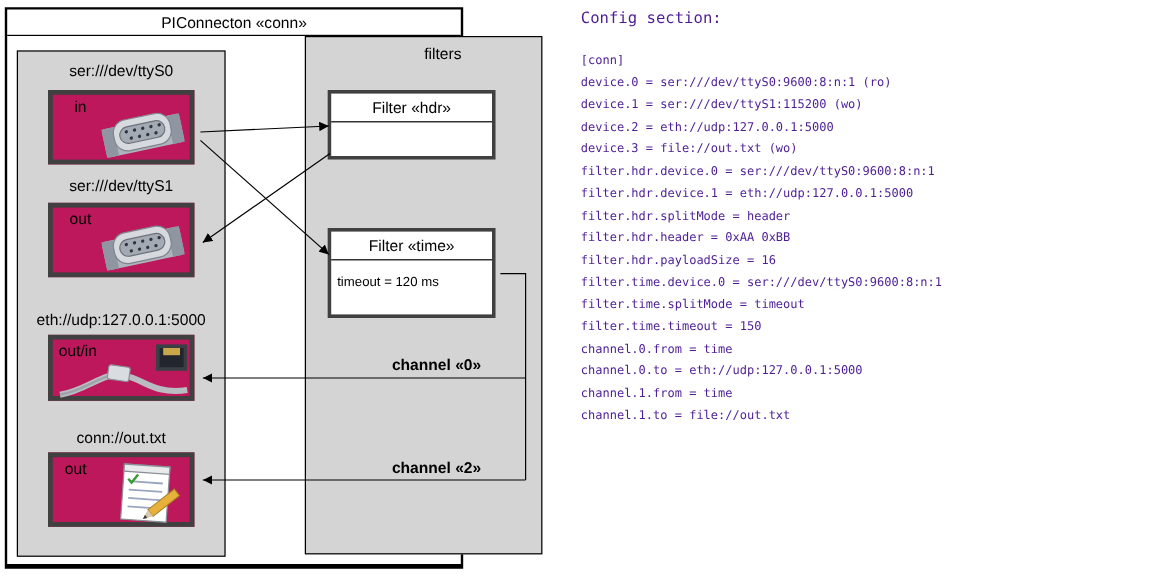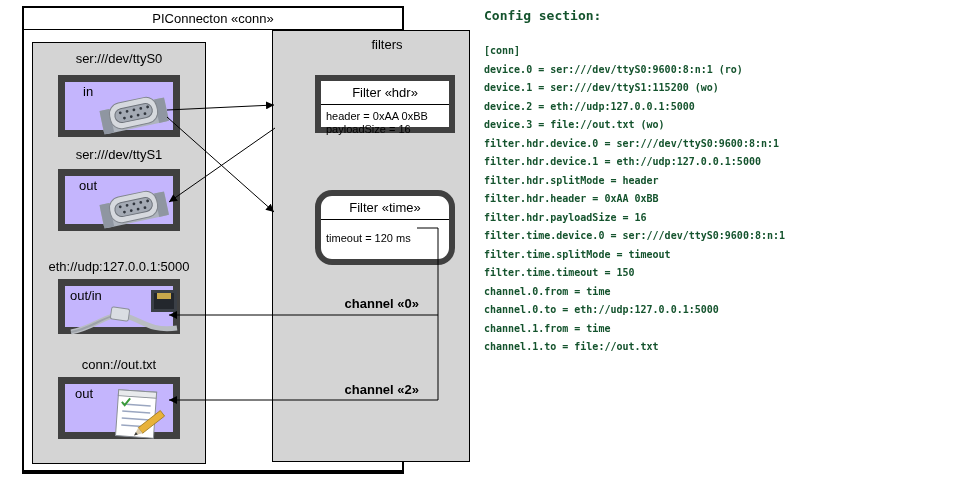--- a/index.html
+++ b/index.html
@@ -6,72 +6,72 @@
   html,body { background:#ffffff; }
   body {
     width:964px; height:484px;
     font-family:"Liberation Sans", sans-serif;
     color:#000;
   }
   .stage { position:relative; width:964px; height:484px; background:#fff; overflow:hidden; }
 
   
   .outer-box {
-    position:absolute; left:22px; top:6px; width:382px; height:468px;
+    position:absolute; left:4px; top:6px; width:382px; height:468px;
     border:2px solid #000; border-bottom-width:4px; background:#fff;
   }
   .outer-title {
     position:absolute; left:0; top:0; width:100%; height:22px; line-height:22px;
     text-align:center; font-size:13px; border-bottom:1px solid #000;
   }
 
   
   .devices-panel {
     position:absolute; left:8px; top:34px; width:174px; height:422px;
     background:#d4d4d4; border:1px solid #000;
   }
   .device-label { position:absolute; left:0; width:100%; text-align:center; font-size:13px; }
-  .device-box { position:absolute; left:25px; width:122px; background:#c4b5fd; border:7px solid #404040; }
+  .device-box { position:absolute; left:25px; width:122px; background:#be185d; border:4px solid #404040; }
   .g1-label{ top:8px; }   .g1-box{ top:32px;  height:62px; }
   .g2-label{ top:104px; } .g2-box{ top:126px; height:62px; }
   .g3-label{ top:216px; } .g3-box{ top:236px; height:55px; }
   .g4-label{ top:314px; } .g4-box{ top:334px; height:62px; }
   .dir { position:absolute; top:2px; font-size:13px; }
   .g1-box .dir{ left:18px; } .g2-box .dir{ left:14px; }
   .g3-box .dir{ left:5px; }  .g4-box .dir{ left:10px; }
 
   .icon-serial { position:absolute; right:2px; top:8px; width:74px; height:50px; }
   .icon-eth    { position:absolute; left:2px;  top:2px; width:114px; height:50px; }
   .icon-doc    { position:absolute; right:4px; top:4px; width:62px;  height:54px; }
 
   
   .filters-panel {
     position:absolute; left:248px; top:22px; width:198px; height:432px;
     background:#d4d4d4; border:1px solid #000;
   }
   .filters-title { position:absolute; top:6px; left:0; width:100%; text-align:center; font-size:13px;padding-left:32px; }
-  .filter-box { position:absolute; left:18px; width:140px; background:#fff; border:6px solid #404040;margin-left:24px; }
+  .filter-box { position:absolute; left:18px; width:140px; background:#fff; border:3px solid #404040; }
   .filter-hdr  { top:44px;  height:58px; }
-  .filter-time { top:159px; height:75px;border-radius:17px; }
+  .filter-time { top:159px; height:75px; }
   .filter-title { height:24px; line-height:24px; text-align:center; font-size:13px; border-bottom:1px solid #000; }
   .filter-params { padding:5px 5px 0 5px; font-size:11px; line-height:13px; }
   .filter-time .filter-params { padding-top:12px; }
 
   .channel-label { position:absolute; right:50px; width:120px; text-align:right; font-size:13px;font-weight:bold; }
   .channel-0 { top:265px; }
   .channel-1 { top:351px; }
 
   
   .wires { position:absolute; left:0; top:0; width:470px; height:484px; pointer-events:none; }
   .wires line, .wires polyline { stroke:#000; stroke-width:1; fill:none; }
 
   
   .config {
     position:absolute; left:484px; top:8px;
-    font-family:"DejaVu Sans Mono", monospace; font-weight:bold; color:#14532d;
+    font-family:"DejaVu Sans Mono", monospace; font-weight:normal; color:#4c1d95;
   }
   .config-title { font-size:13px; height:19px; margin-bottom:15px; }
   .config-lines { font-size:10px; line-height:18.5px; white-space:pre; }
 </style>
 </head>
 <body>
 
 <div class="stage">
 
   <div class="outer-box">
@@ -164,24 +164,20 @@
           </g>
         </svg>
       </div>
     </div>
 
     <div class="filters-panel">
       <div class="filters-title">filters</div>
 
       <div class="filter-box filter-hdr">
         <div class="filter-title">Filter «hdr»</div>
-        <div class="filter-params">
-          <div>header = 0xAA 0xBB</div>
-          <div>payloadSize = 16</div>
-        </div>
       </div>
 
       <div class="filter-box filter-time">
         <div class="filter-title">Filter «time»</div>
         <div class="filter-params">
           <div>timeout = 120 ms</div>
         </div>
       </div>
 
       <div class="channel-label channel-0">channel «0»</div>

